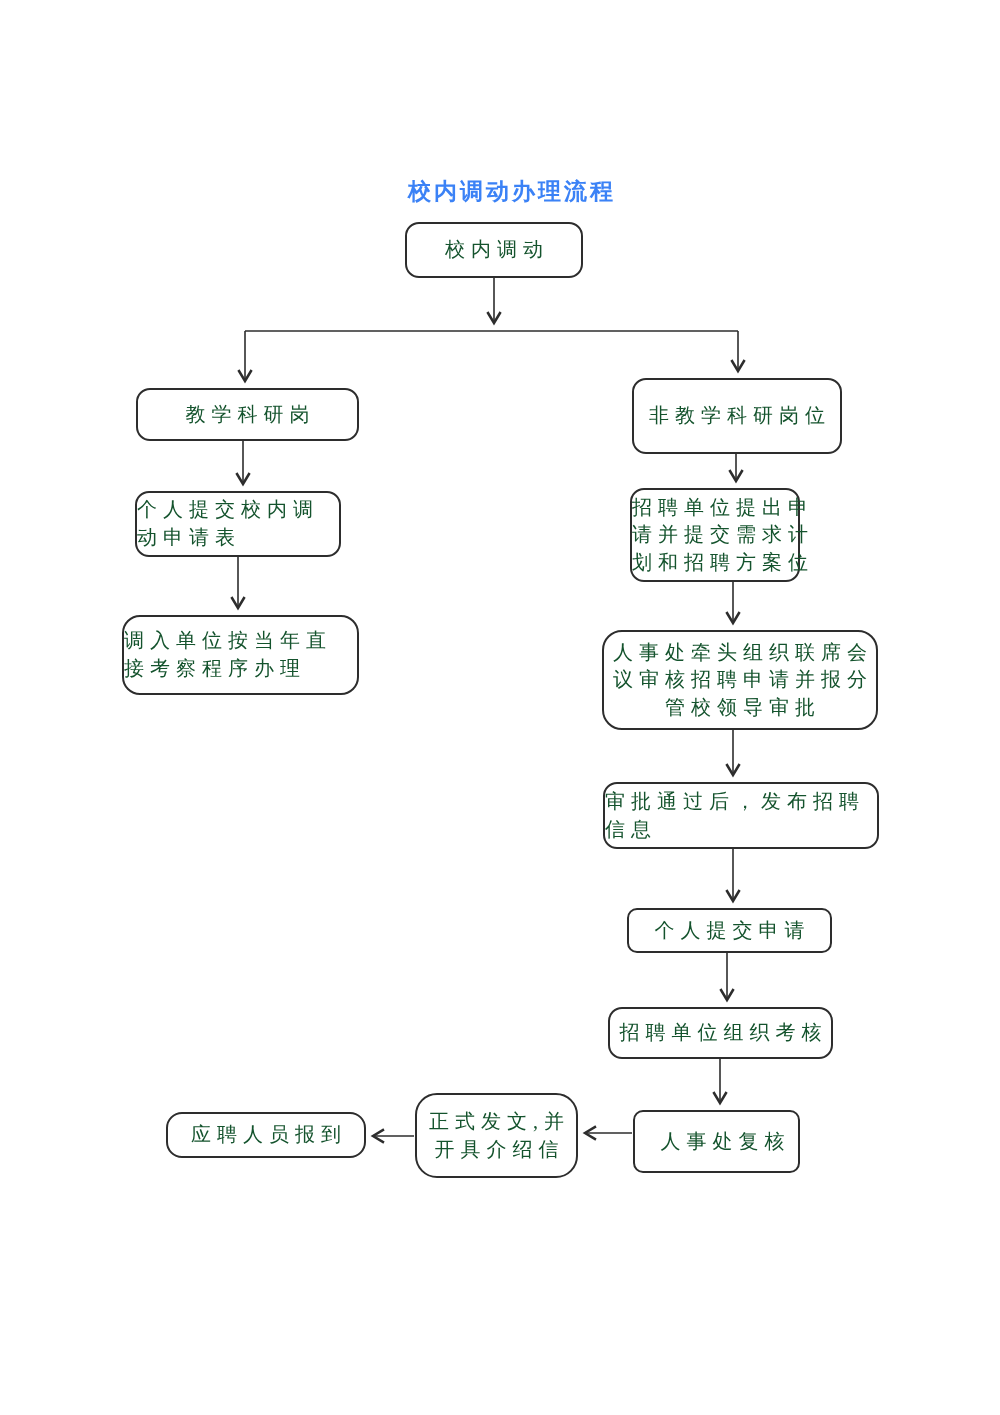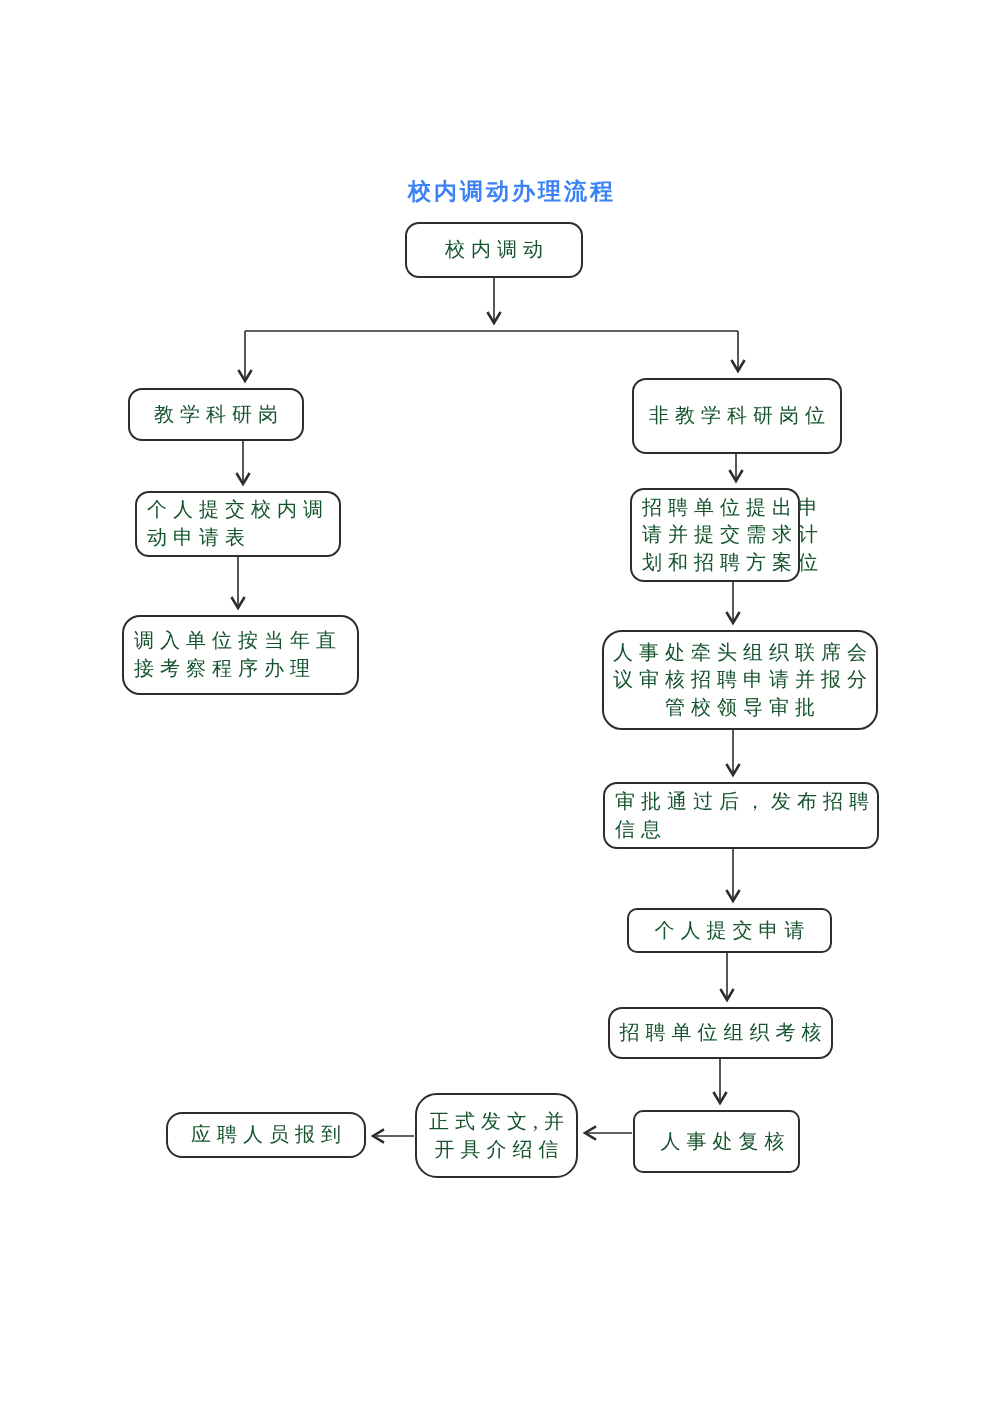--- a/index.html
+++ b/index.html
@@ -42,26 +42,26 @@
     background: #ffffff;
     display: flex;
     flex-direction: column;
     justify-content: center;
     font-size: 20px;
     letter-spacing: 6px;
     line-height: 1.38;
     color: #14532d;
   }
   .node.center { text-align: center; padding-left: 6px; }
-  .node.left   { text-align: left; padding-left: 10px; padding-right: 4px; }
+  .node.left   { text-align: left; padding-right: 4px; }
   .node span { display: block; white-space: nowrap; }
 
   
   #n-start   { left:405px; top:222px; width:178px; height:56px; }
-  #n-l1      { left:128px; top:388px; width:176px; height:53px; }
+  #n-l1      { left:136px; top:388px; width:223px; height:53px; }
   #n-l2      { left:135px; top:491px; width:206px; height:66px; }
   #n-l3      { left:122px; top:615px; width:237px; height:80px; border-radius:18px; }
   #n-r1      { left:632px; top:378px; width:210px; height:76px; }
   #n-r2      { left:630px; top:488px; width:170px; height:94px; }
   #n-r3      { left:602px; top:630px; width:276px; height:100px; border-radius:20px; }
   #n-r4      { left:603px; top:782px; width:276px; height:67px; }
   #n-r5      { left:627px; top:908px; width:205px; height:45px; border-radius:10px; }
   #n-r6      { left:608px; top:1007px; width:225px; height:52px; }
   #n-r7      { left:633px; top:1110px; width:167px; height:63px; border-radius:10px;padding-left:18px; }
   #n-mid     { left:415px; top:1093px; width:163px; height:85px; border-radius:22px; }

